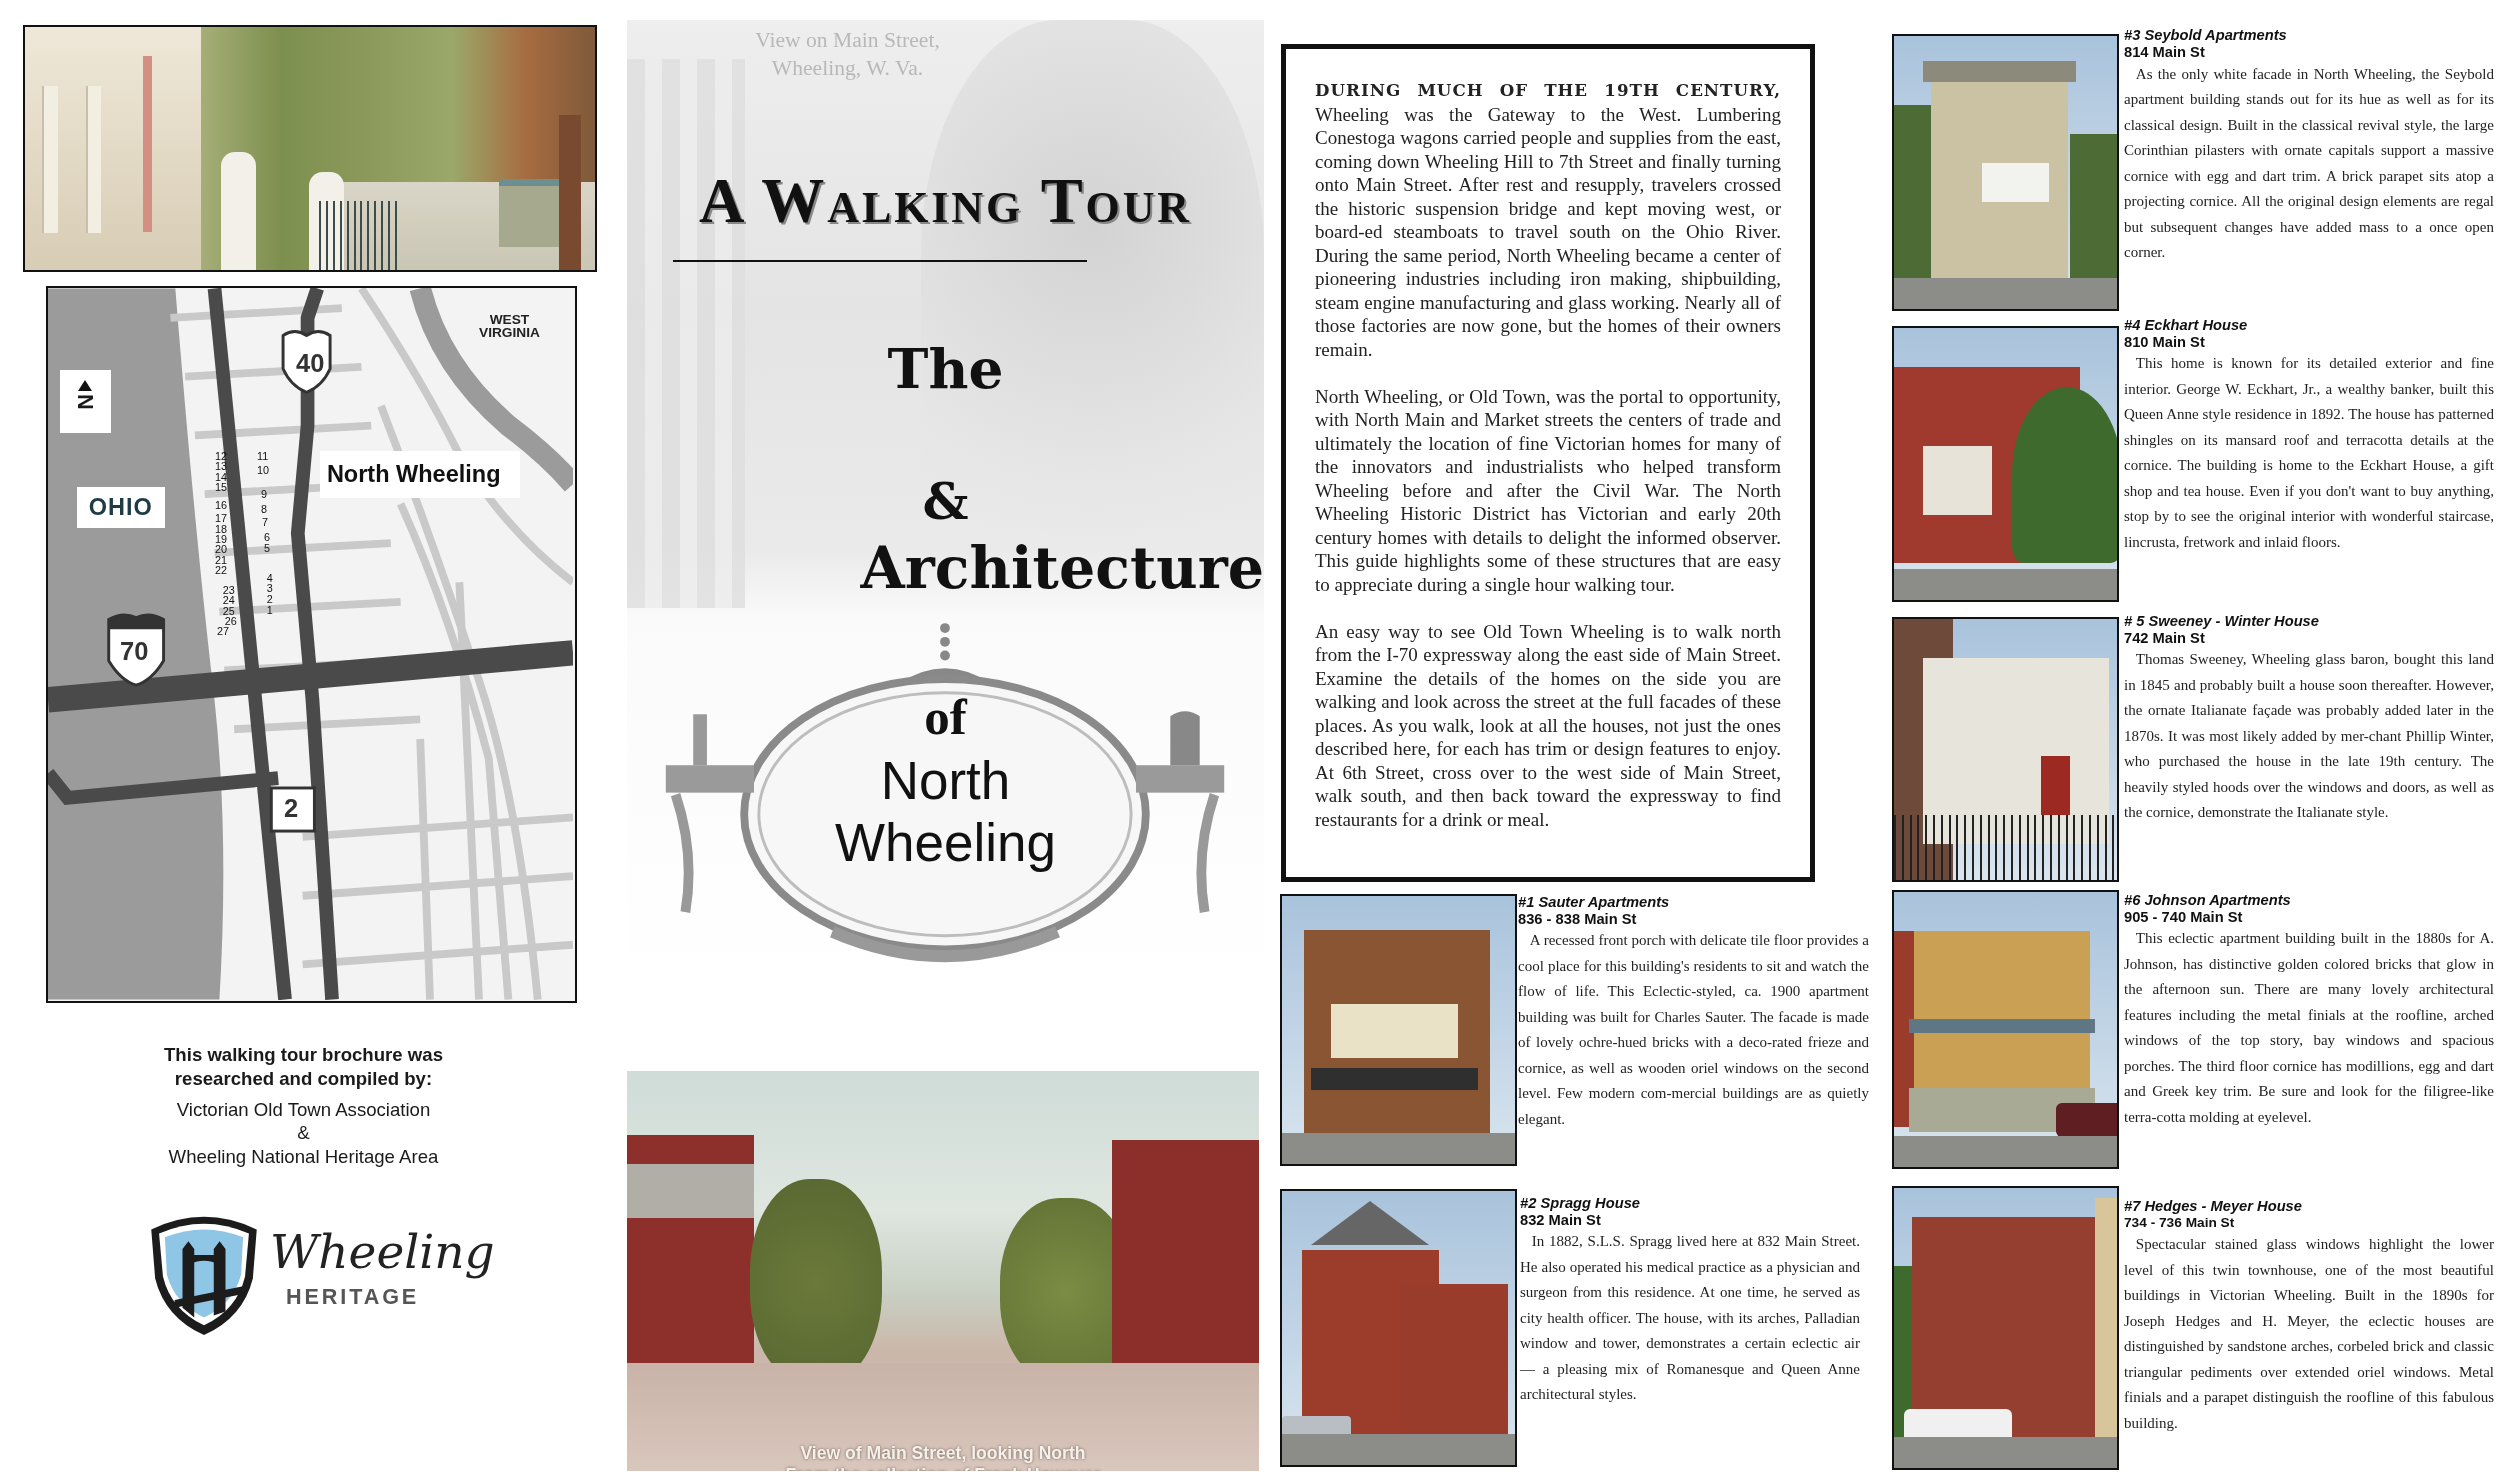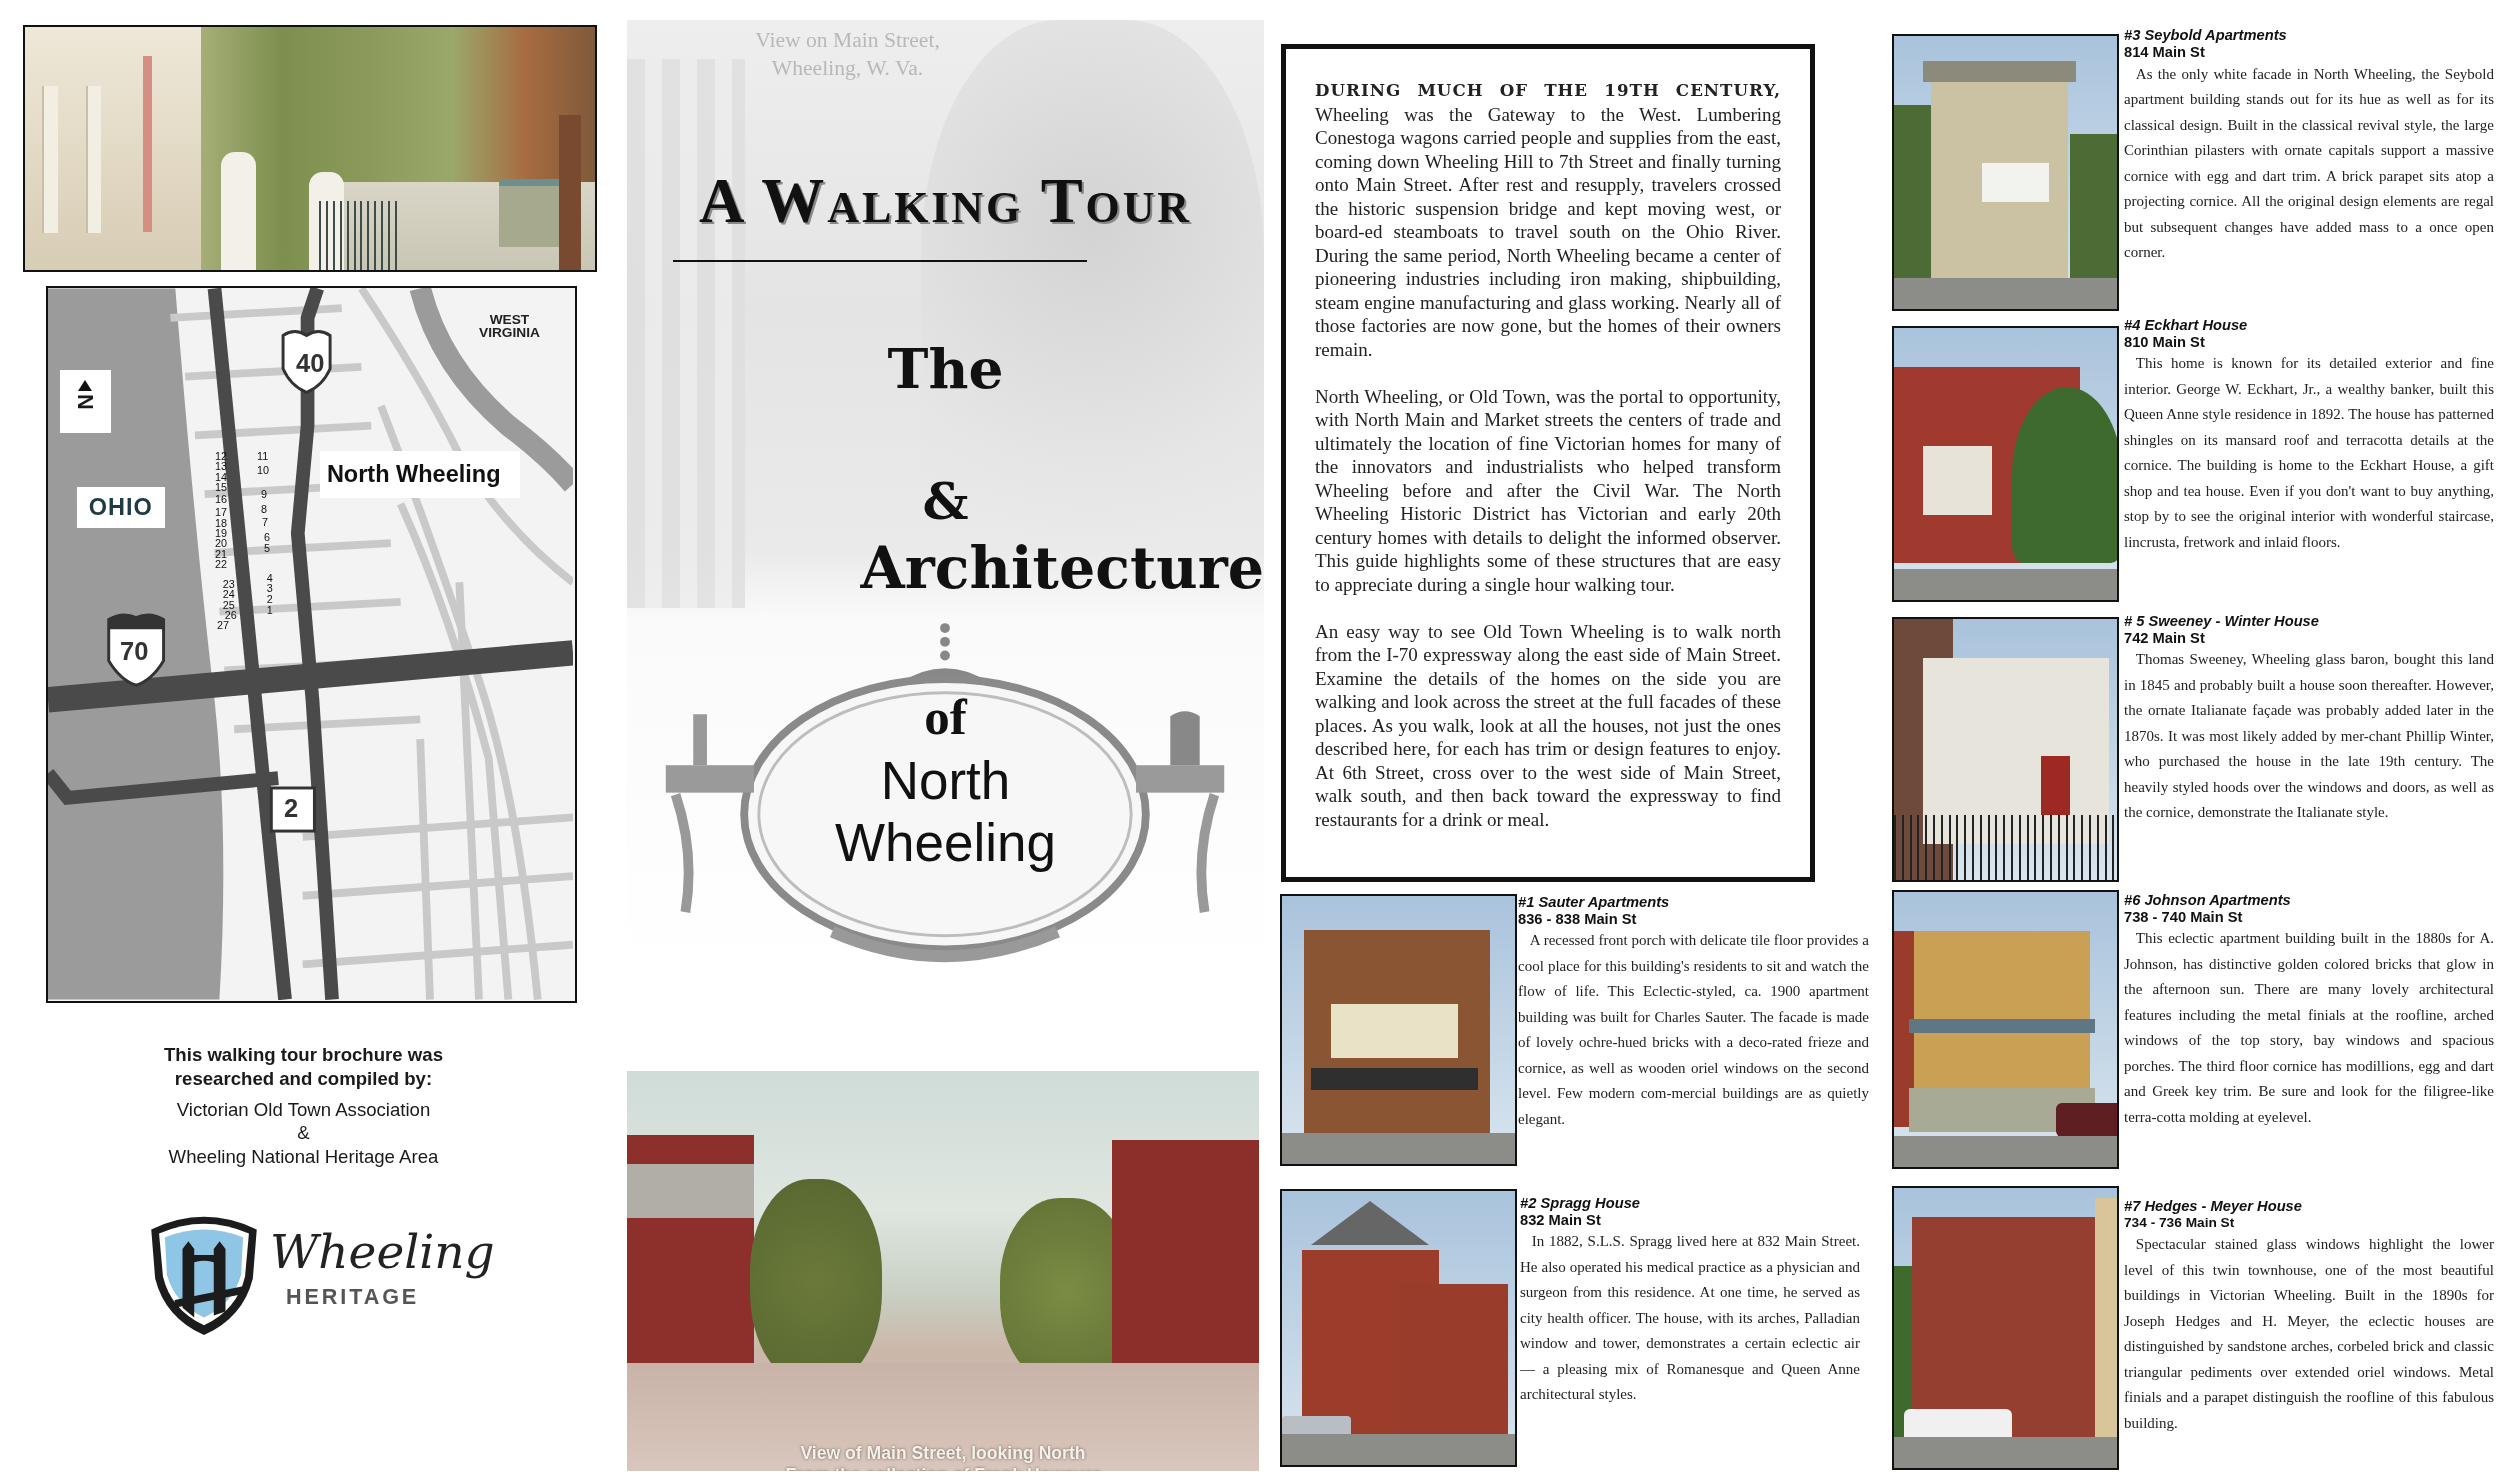--- a/index.html
+++ b/index.html
@@ -137,21 +137,21 @@
   <div class="map-label" style="left:11.8px;top:82px;width:51px;height:63px;text-align:center;">
     <div style="margin:9.8px auto 0;width:0;height:0;border-left:7.8px solid transparent;border-right:7.8px solid transparent;border-bottom:11.8px solid #111;"></div>
     <div style="font-size:21.6px;line-height:21.6px;transform:rotate(90deg);">N</div>
   </div>
 
   <div style="position:absolute;left:167px;top:163px;font-family:'Liberation Sans',sans-serif;font-size:10.8px;line-height:10.3px;color:#111;">
     <div>12</div>
       <div>13</div>
       <div>14</div>
       <div>15</div>
-      <div style="margin-top:2px">16</div>
+      <div style="margin-top:8px">16</div>
       <div style="margin-top:2.9px">17</div>
       <div>18</div>
       <div>19</div>
       <div>20</div>
       <div>21</div>
       <div>22</div>
       <div style="margin-top:9.8px;margin-left:7.8px">23</div>
       <div style="margin-left:7.8px">24</div>
       <div style="margin-left:7.8px">25</div>
       <div style="margin-left:9.8px">26</div>
@@ -317,21 +317,21 @@
   <div class="sky"></div>
   <div class="bld" style="left:0;top:39px;width:29px;height:196px;background:#9a3c2b;"></div>
   <div class="bld" style="left:19.6px;top:39px;width:176px;height:196px;background:#c9a054;"></div>
   <div class="bld" style="left:14.7px;top:127px;width:186px;height:13.7px;background:#5f7684;"></div>
   <div class="bld" style="left:14.7px;top:196px;width:186px;height:44px;background:#a9aa95;"></div>
   <div class="bld" style="left:162px;top:211px;width:66px;height:34px;background:#5e1e22;border-radius:5.9px;"></div>
   <div class="street"></div>
 </div>
 <div class="entry-text" style="left:2124px;top:892px;width:370px;">
   <div class="title">#6  Johnson Apartments</div>
-  <div class="addr">738 - 740 Main St</div>
+  <div class="addr">905 - 740 Main St</div>
   <div class="body">This eclectic apartment building built in the 1880s for A. Johnson, has distinctive golden colored bricks that glow in the afternoon sun. There are many lovely architectural features including the metal finials at the roofline, arched windows of the top story, bay windows and spacious porches.  The third floor cornice has modillions, egg and dart and Greek key trim.  Be sure and look for the filigree-like terra-cotta molding at eyelevel.</div>
 </div>
 
 <div class="entry-img" style="left:1892px;top:1186px;width:227px;height:284px;">
   <div class="sky"></div>
   <div class="bld" style="left:0;top:78px;width:39px;height:196px;background:#3f6a2e;"></div>
   <div class="bld" style="left:17.6px;top:29px;width:186px;height:225px;background:#943f30;"></div>
   <div class="bld" style="left:201px;top:9.8px;width:26.5px;height:245px;background:#d8c59a;"></div>
   <div class="bld" style="left:9.8px;top:221px;width:108px;height:41px;background:#f0f0f0;border-radius:5.9px;"></div>
   <div class="street"></div>

